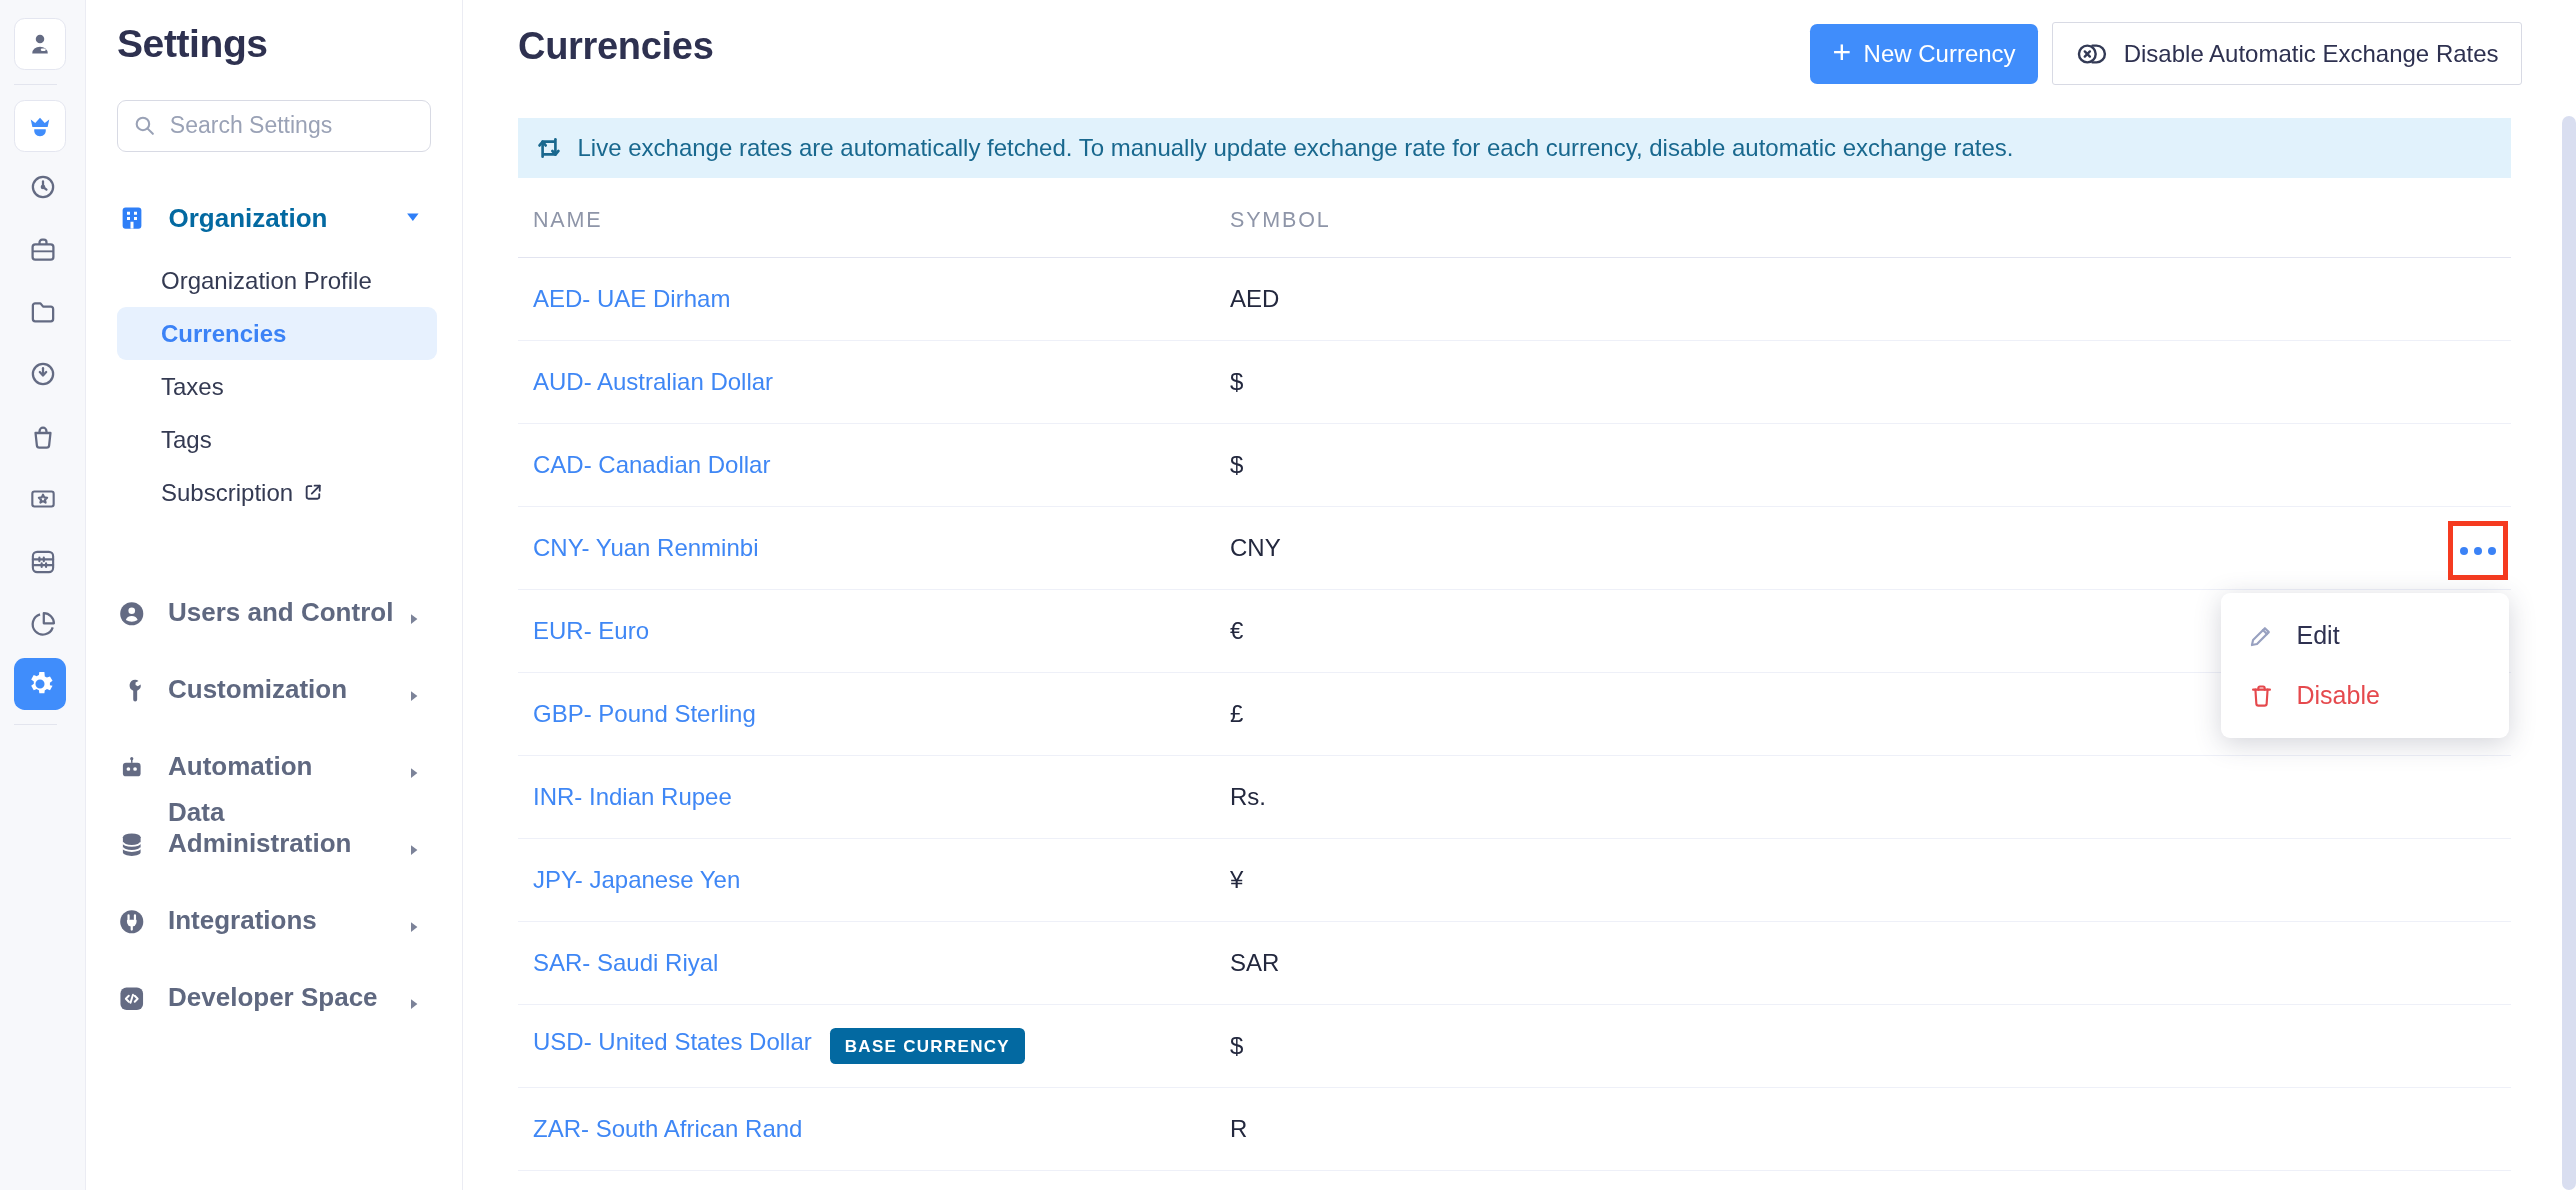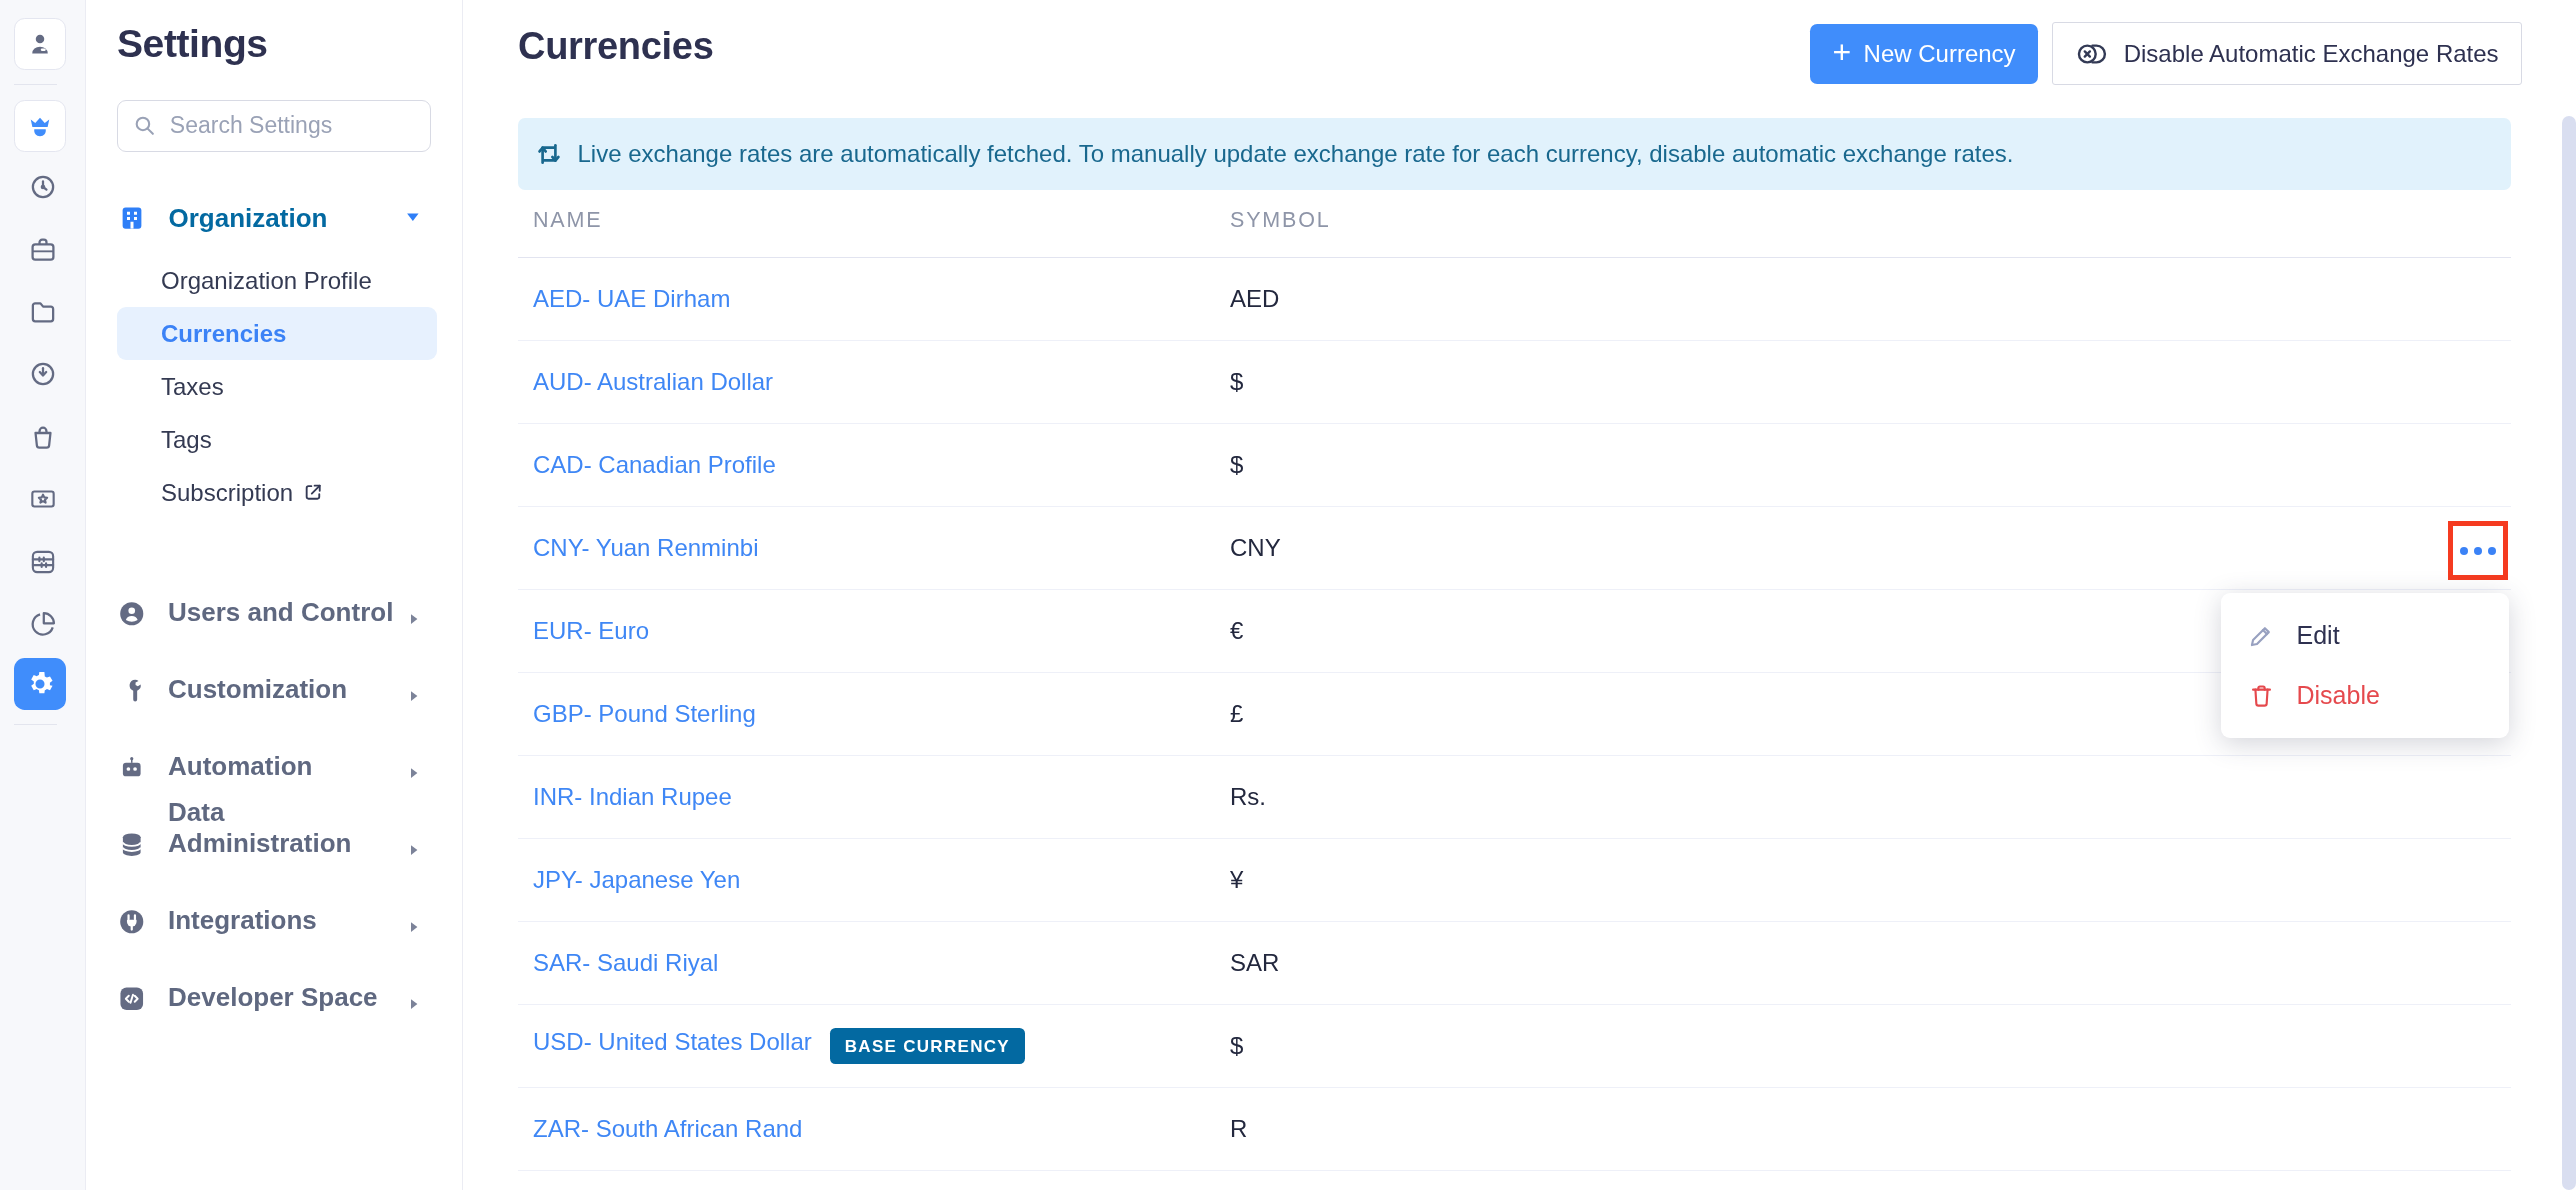--- a/index.html
+++ b/index.html
@@ -44,21 +44,21 @@
 
   
   .content { position:absolute; left:463px; top:0; width:2113px; height:1190px; background:#ffffff; }
   .page-title { position:absolute; left:55px; top:25px; font-size:38px; font-weight:700; color:#2e3150; letter-spacing:-0.3px; }
 
   .btn-new { position:absolute; left:1347px; top:24px; width:228px; height:60px; background:#408dfb; border:none; border-radius:7.2px; color:#ffffff; font-size:24px; font-family:inherit; display:flex; align-items:center; justify-content:center; cursor:pointer; }
   .btn-new .plus { font-size:32px; font-weight:400; margin-right:12.5px; line-height:1; margin-top:-3.6px; }
   .btn-disable { position:absolute; left:1589px; top:22.4px; width:470px; height:63px; background:#ffffff; border:1.8px solid #d8dae4; border-radius:3px; color:#2e3150; font-size:24px; font-family:inherit; display:flex; align-items:center; justify-content:center; cursor:pointer; }
   .btn-disable svg { width:34px; height:34px; margin-right:14.3px; }
 
-  .banner { position:absolute; left:55px; top:118px; width:1993px; height:72px; background:#e1f2fc; border-radius:7px; display:flex; align-items:center; padding-left:15px; }
+  .banner { position:absolute; left:55px; top:118px; width:1993px; height:60px; background:#e1f2fc; border-radius:0; display:flex; align-items:center; padding-left:15px; }
   .banner svg { width:32px; height:32px; flex:none; }
   .banner .txt { font-size:24px; color:#19688e; margin-left:12.5px; }
 
   .table { position:absolute; left:55px; top:183px; width:1993px; }
   .thead { height:75px; display:flex; align-items:center; border-bottom:1.8px solid #e2e4f0; position:relative; }
   .th { font-size:21.5px; color:#8e95a8; letter-spacing:1.8px; font-weight:400; }
   .th.name { position:absolute; left:15px; }
   .th.symbol { position:absolute; left:712px; }
   .trow { height:83px; border-bottom:1.8px solid #eef0f8; position:relative; display:flex; align-items:center; }
   .trow .name-cell { position:absolute; left:15px; display:flex; }
@@ -370,21 +370,21 @@
     <span class="symbol-cell">AED</span>
   </div>
         <div class="trow">
     <span class="name-cell">
       <a class="cur-link">AUD- Australian Dollar</a>
     </span>
     <span class="symbol-cell">$</span>
   </div>
         <div class="trow">
     <span class="name-cell">
-      <a class="cur-link">CAD- Canadian Profile</a>
+      <a class="cur-link">CAD- Canadian Dollar</a>
     </span>
     <span class="symbol-cell">$</span>
   </div>
         <div class="trow">
     <span class="name-cell">
       <a class="cur-link">CNY- Yuan Renminbi</a>
     </span>
     <span class="symbol-cell">CNY</span>
   </div>
         <div class="trow">

